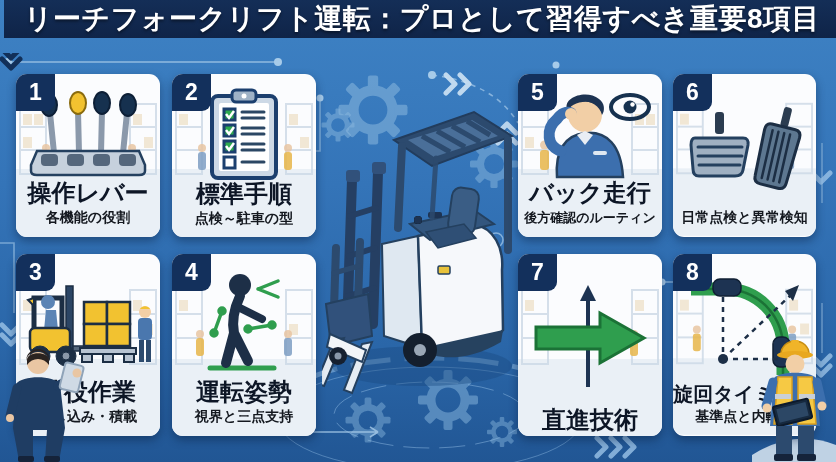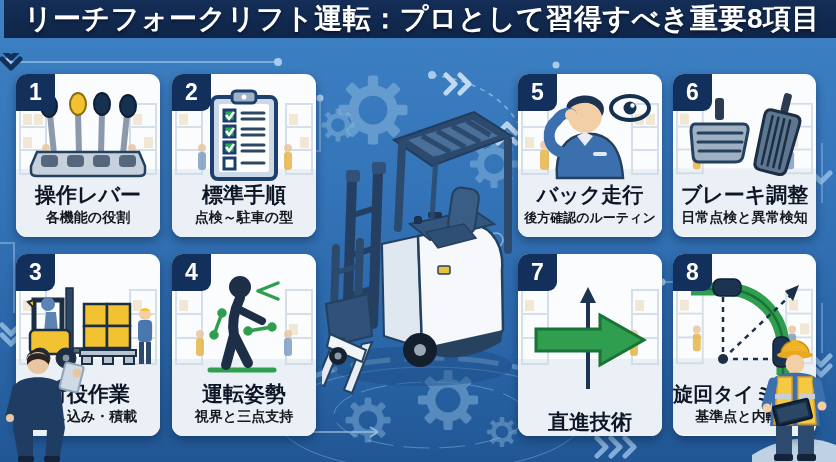--- a/index.html
+++ b/index.html
@@ -31,21 +31,21 @@
   .card .wh{position:absolute;inset:0;border-radius:11px;overflow:hidden;z-index:0;}
   .badge{
     position:absolute;left:0;top:0;width:39px;height:37px;z-index:2;
     background:#13305c;border-radius:11px 0 9px 0;
     display:flex;align-items:center;justify-content:center;
   }
   .badge span{color:#fff;font-size:23px;font-weight:800;}
   .card .icon{position:relative;z-index:1;flex:1;width:100%;display:flex;align-items:center;justify-content:center;padding-top:14px;box-sizing:border-box;}
   .card .icon svg{display:block;}
   .card h2{
-    position:relative;z-index:1;margin:0 0 2px 0;color:#0d1626;font-size:21px;font-weight:800;
+    position:relative;z-index:1;margin:0 0 2px 0;color:#0d1626;font-size:24px;font-weight:800;
     white-space:nowrap;line-height:1.15;
   }
   .card h3{
     position:relative;z-index:1;margin:0 0 10px 0;color:#121category212;color:#14181f;font-size:14px;font-weight:700;white-space:nowrap;
   }
   
   .suit-man{position:absolute;left:0px;top:348px;width:88px;height:114px;z-index:4;}
   .vest-worker{position:absolute;left:754px;top:336px;width:82px;height:126px;z-index:4;}
 </style>
 </head>
@@ -394,21 +394,20 @@
           <path d="M80,22 L104,22 Q110,22 110,29 L108,76 Q108,83 101,83 L83,83 Q76,83 76,76 L74,29 Q74,22 80,22 Z" fill="#5d7790" stroke="#1c2e44" stroke-width="3"></path>
           <g stroke="#1c2e44" stroke-width="2.5" stroke-linecap="round">
             <line x1="82" y1="28" x2="83" y2="77"></line>
               <line x1="88" y1="28" x2="89" y2="77"></line>
               <line x1="94" y1="28" x2="95" y2="77"></line>
               <line x1="100" y1="28" x2="101" y2="77"></line>
           </g>
         </g>
       </svg>
     </div>
-    <h2>ブレーキ調整</h2>
     <h3>日常点検と異常検知</h3>
   </div>
 
   <div class="card" style="left:16px;top:254px;width:144px;height:182px;">
     <svg class="wh" viewBox="0 0 144 182" preserveAspectRatio="none">
       <rect x="0" y="105" width="144" height="77" fill="#eaf0f6"></rect>
       <g stroke="#ccd9e6" stroke-width="2" fill="none" opacity=".8">
         <rect x="4" y="36" width="26" height="74"></rect>
           <line x1="4" y1="60" x2="30" y2="60"></line>
           <line x1="4" y1="84" x2="30" y2="84"></line>

